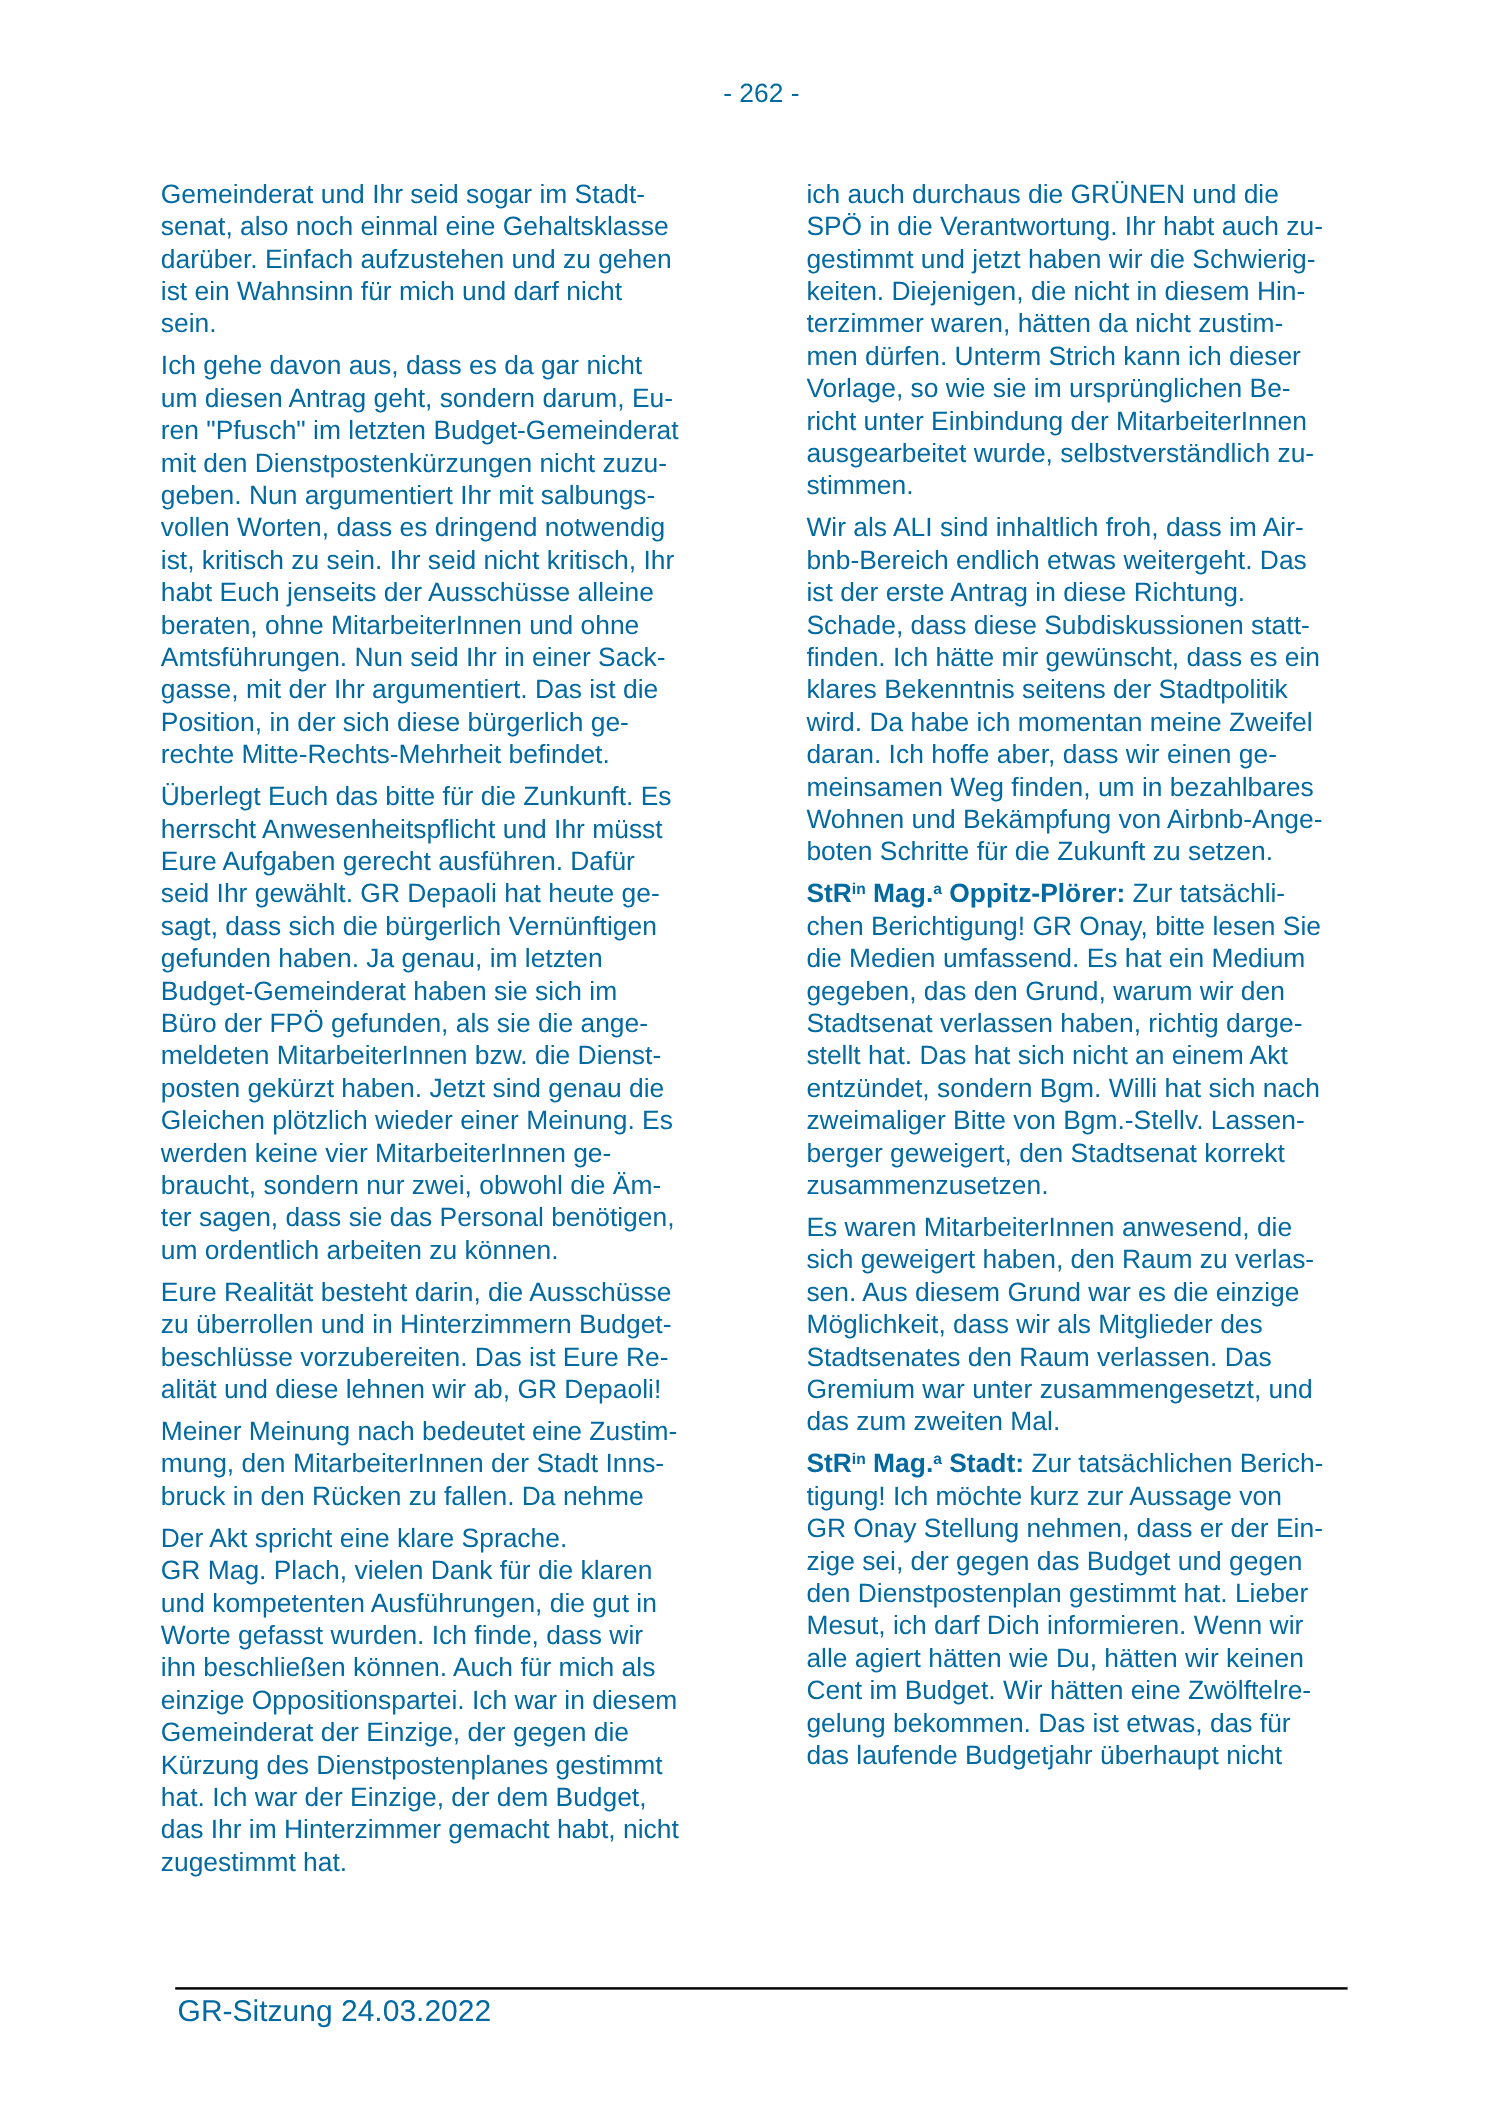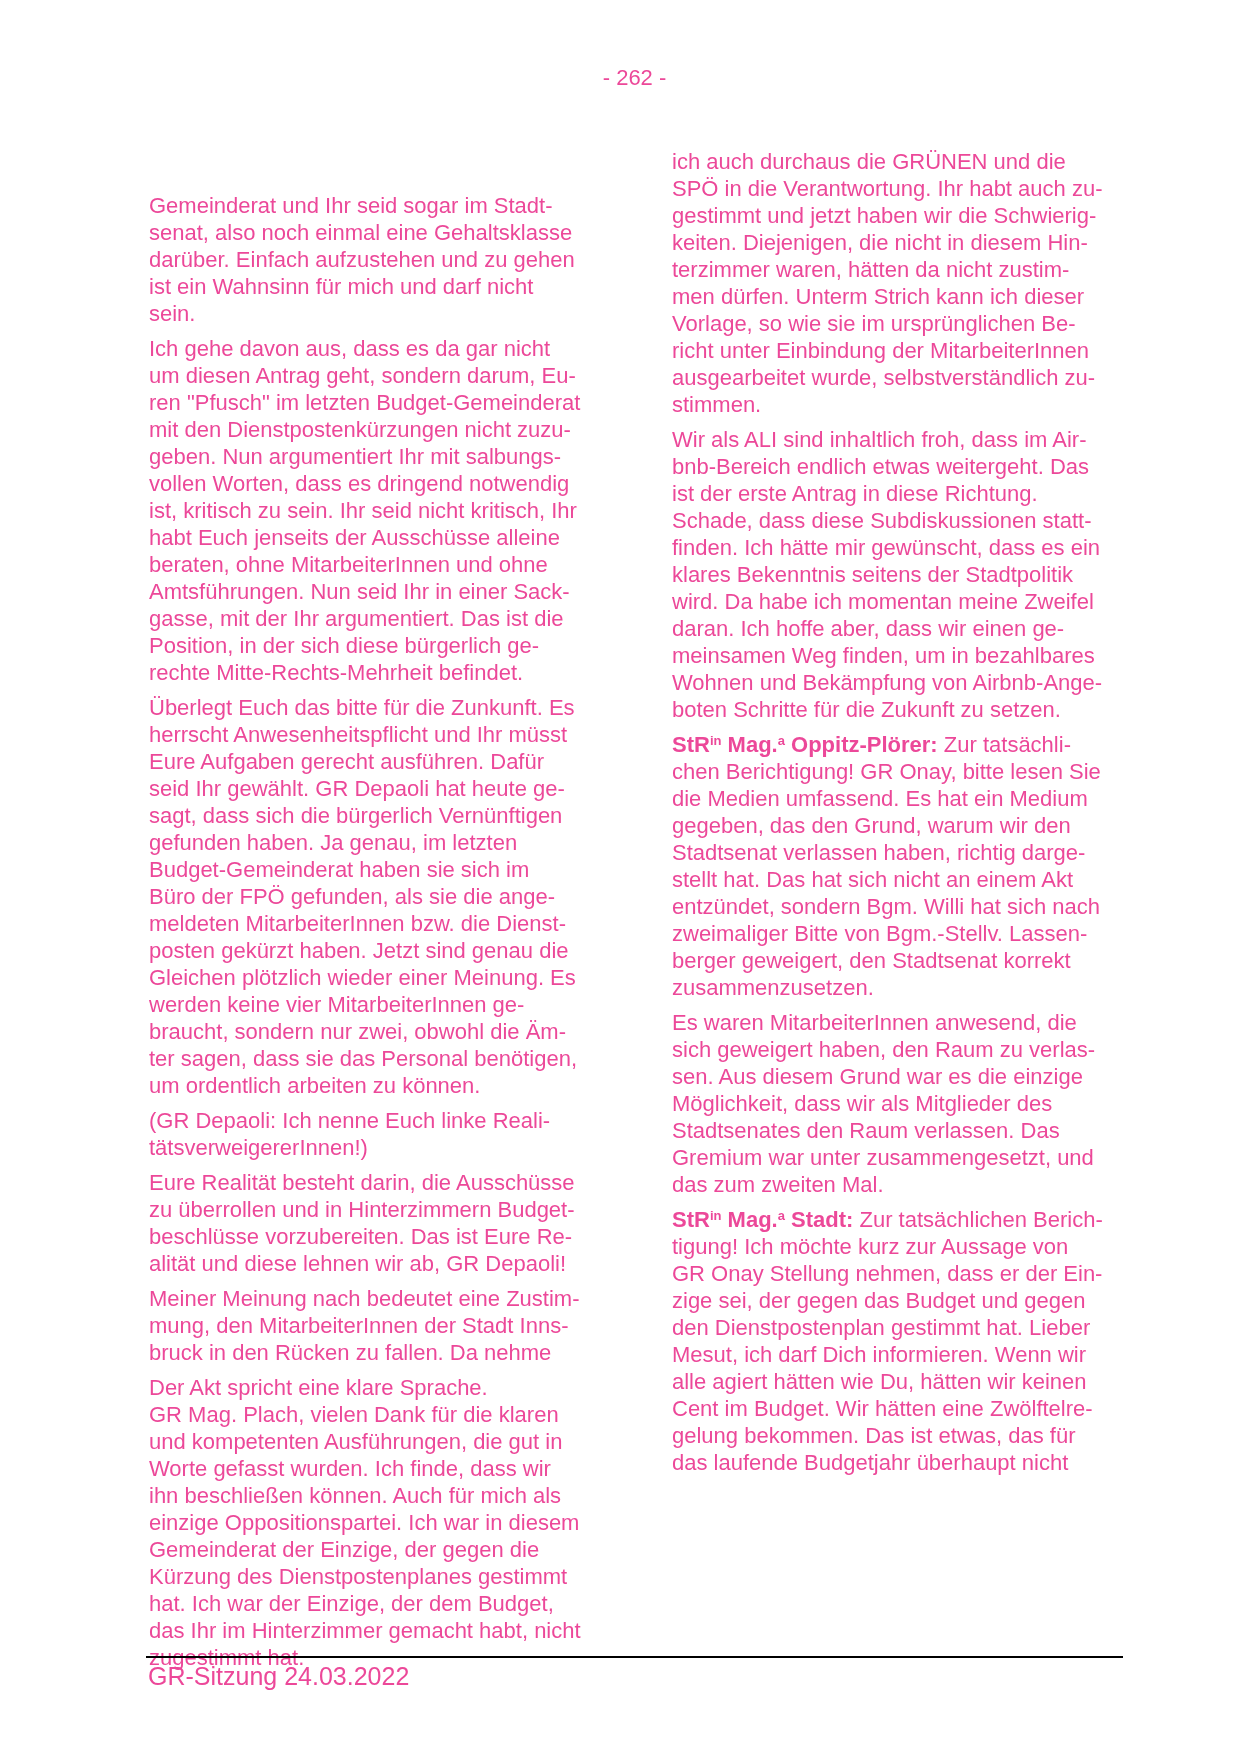--- a/index.html
+++ b/index.html
@@ -2,21 +2,21 @@
 <html lang="de"><head>
 <meta charset="utf-8">
 <style>
   html, body { margin: 0; padding: 0; }
   body { background: #e8e8e8; }
   #page {
     position: relative;
     width: 1241px;
     height: 1754px;
     background: #ffffff;
-    color: #ec4899;
+    color: #0369a1;
     font-family: "Liberation Sans", "DejaVu Sans", sans-serif;
     overflow: hidden;
   }
   .page-number {
     position: absolute;
     left: 146px;
     top: 64px;
     width: 977px;
     text-align: center;
     font-size: 22px;
@@ -24,21 +24,21 @@
   }
   .col {
     position: absolute;
     top: 148px;
     width: 505px;
     font-size: 22px;
     line-height: 27px;
     white-space: pre-line;
     text-align: left;
   }
-  .col-left  { left: 149px; margin-top: 44px; }
+  .col-left  { left: 134px; }
   .col-right { left: 672px; }
   .para { margin: 0 0 8px 0; }
   .seg-bold { font-weight: 700; }
   sup.seg-sup {
     font-size: 13px;
     line-height: 0;
     vertical-align: 7px;
     text-align: center;
   }
   .footer-rule {
@@ -86,22 +86,21 @@
 sagt, dass sich die bürgerlich Vernünftigen
 gefunden haben. Ja genau, im letzten
 Budget-Gemeinderat haben sie sich im
 Büro der FPÖ gefunden, als sie die ange-
 meldeten MitarbeiterInnen bzw. die Dienst-
 posten gekürzt haben. Jetzt sind genau die
 Gleichen plötzlich wieder einer Meinung. Es
 werden keine vier MitarbeiterInnen ge-
 braucht, sondern nur zwei, obwohl die Äm-
 ter sagen, dass sie das Personal benötigen,
-um ordentlich arbeiten zu können.</span></p><p class="para"><span>(GR Depaoli: Ich nenne Euch linke Reali-
-tätsverweigererInnen!)</span></p><p class="para"><span>Eure Realität besteht darin, die Ausschüsse
+um ordentlich arbeiten zu können.</span></p><p class="para"><span>Eure Realität besteht darin, die Ausschüsse
 zu überrollen und in Hinterzimmern Budget-
 beschlüsse vorzubereiten. Das ist Eure Re-
 alität und diese lehnen wir ab, GR Depaoli!</span></p><p class="para"><span>Meiner Meinung nach bedeutet eine Zustim-
 mung, den MitarbeiterInnen der Stadt Inns-
 bruck in den Rücken zu fallen. Da nehme</span></p><p class="para"><span>Der Akt spricht eine klare Sprache.
 GR Mag. Plach, vielen Dank für die klaren
 und kompetenten Ausführungen, die gut in
 Worte gefasst wurden. Ich finde, dass wir
 ihn beschließen können. Auch für mich als
 einzige Oppositionspartei. Ich war in diesem

